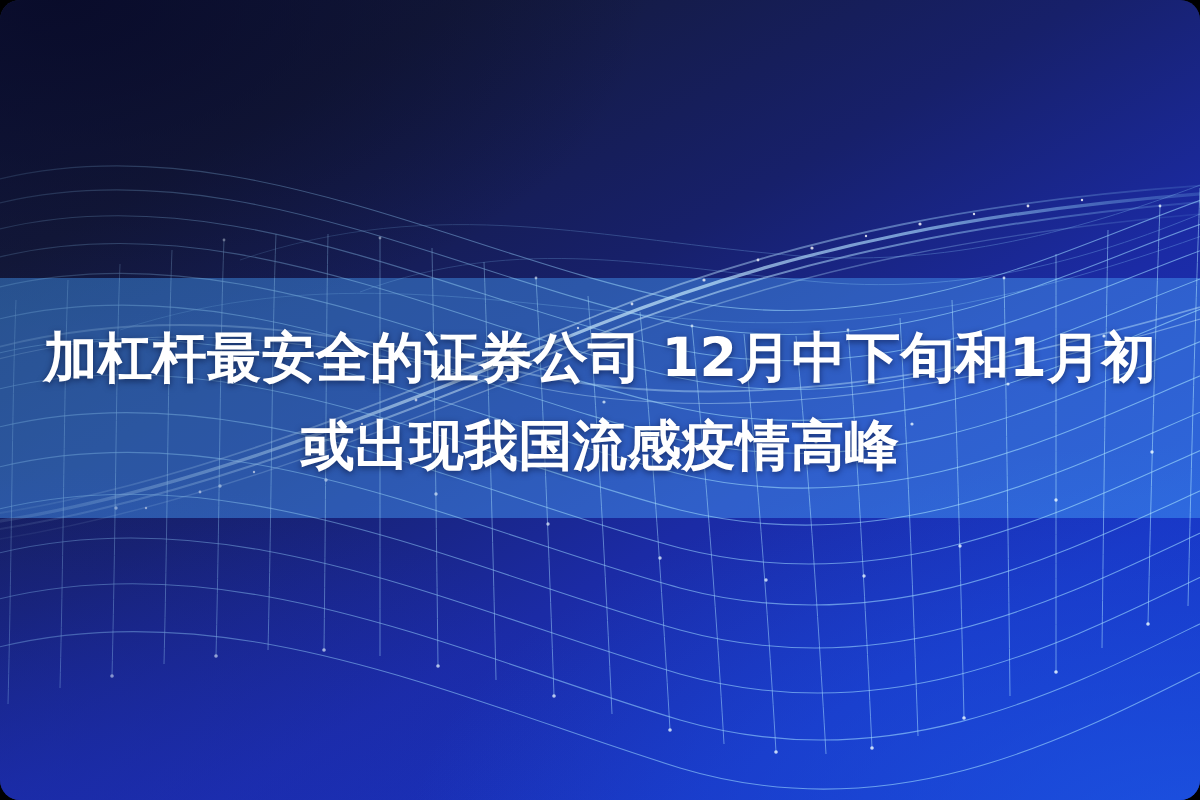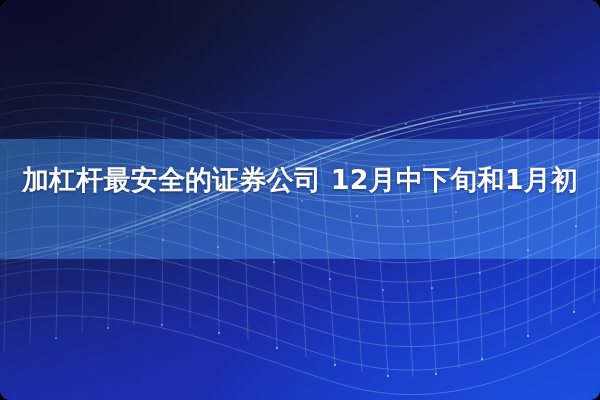--- a/index.html
+++ b/index.html
@@ -235,15 +235,16 @@
             <circle cx="73" cy="254" r="0.6"></circle>
         </g>
       </g>
     </svg>
   </div>
 
   <div class="band"></div>
 
   <div class="headline">
     <span class="line">加杠杆最安全的证券公司 12月中下旬和1月初</span>
+    <span class="line">或出现我国流感疫情高峰</span>
   </div>
 
 </div>
 
 </body></html>

